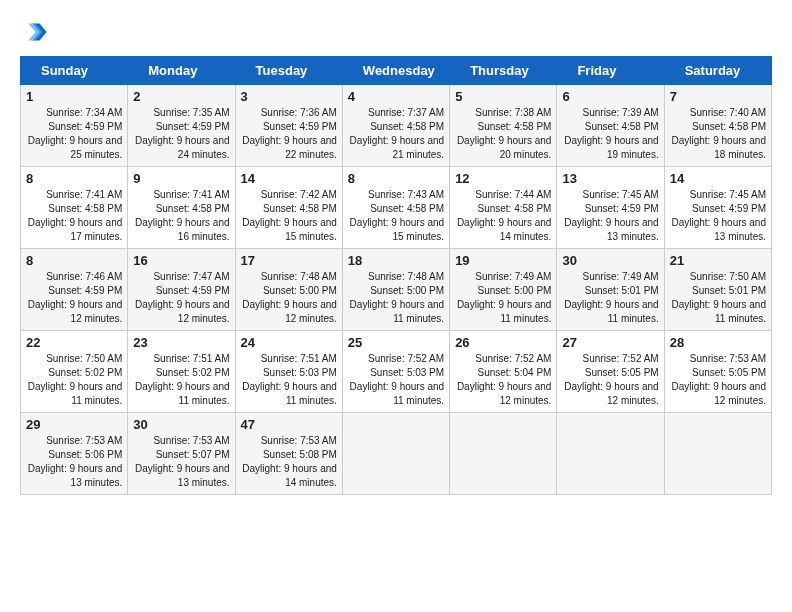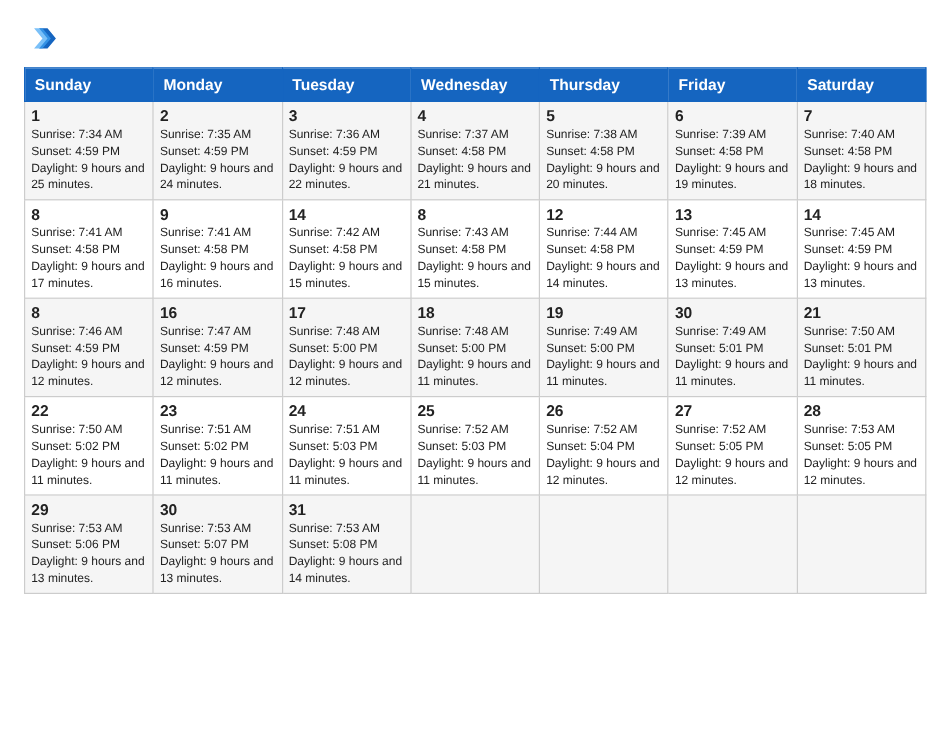--- a/index.html
+++ b/index.html
@@ -53,21 +53,21 @@
     table {
       width: 100%;
       border-collapse: collapse;
       table-layout: fixed;
     }
     thead th {
       background-color: #1565c0;
       color: #fff;
       font-size: 13px;
       font-weight: bold;
-      padding: 6px 8px;
+      padding: 6px 20px;
       text-align: left;
       border: 1px solid #1565c0;
     }
     tbody td {
       border: 1px solid #ccc;
       vertical-align: top;
       padding: 4px 5px;
       font-size: 10.5px;
       color: #222;
       background: #fff;
@@ -79,20 +79,21 @@
     .day-num {
       font-size: 13px;
       font-weight: bold;
       display: block;
       margin-bottom: 2px;
     }
     .day-info {
       font-size: 10px;
       line-height: 1.4;
       color: #222;
+      text-align: right;
     }
     .empty-cell {
       background: #f5f5f5;
     }
   </style>
 </head>
 <body>
 
 <div class="container">
   <div class="header-row">
@@ -248,21 +249,21 @@
         <tr>
           <td>
             <span class="day-num">29</span>
             <div class="day-info">Sunrise: 7:53 AM<br>Sunset: 5:06 PM<br>Daylight: 9 hours and 13 minutes.</div>
           </td>
           <td>
             <span class="day-num">30</span>
             <div class="day-info">Sunrise: 7:53 AM<br>Sunset: 5:07 PM<br>Daylight: 9 hours and 13 minutes.</div>
           </td>
           <td>
-            <span class="day-num">31</span>
+            <span class="day-num">47</span>
             <div class="day-info">Sunrise: 7:53 AM<br>Sunset: 5:08 PM<br>Daylight: 9 hours and 14 minutes.</div>
           </td>
           <td class="empty-cell"></td>
           <td class="empty-cell"></td>
           <td class="empty-cell"></td>
           <td class="empty-cell"></td>
         </tr>
       </tbody>
   </table>
 </div>

